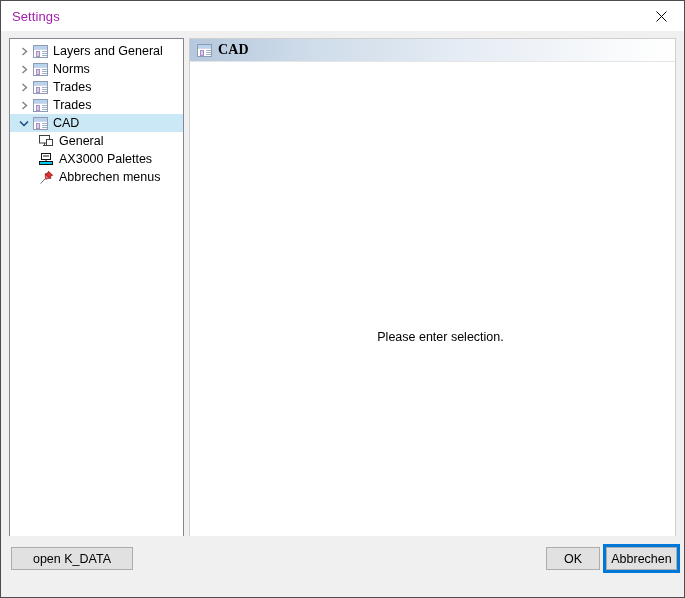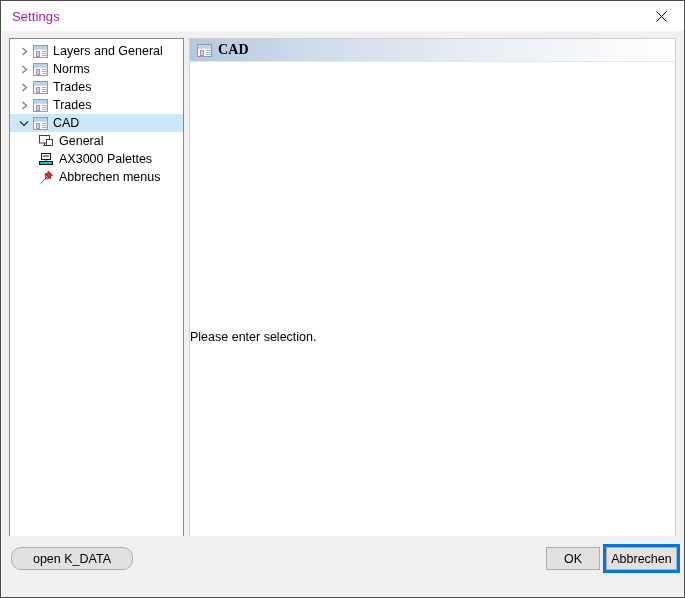--- a/index.html
+++ b/index.html
@@ -191,23 +191,23 @@
     letter-spacing: 0.2px;
   }
   .panel-body {
     position: absolute;
     left: 0; right: 0;
     top: 23px; bottom: 0;
     background: #ffffff;
   }
   .panel-msg {
     position: absolute;
-    left: 0; right: 0;
+    left: 16px; right: 0;
     top: 268px;
-    text-align: left;
+    text-align: center;
     font-size: 12.5px;
     color: #000000;
   }
 
   
   .footer {
     position: absolute;
     left: 0; right: 0;
     bottom: 0;
     height: 61px;
@@ -225,21 +225,20 @@
     align-items: center;
     justify-content: center;
     cursor: default;
     padding: 0;
   }
   .btn-opendata {
     left: 10px;
     top: 11px;
     width: 122px;
     height: 23px;
-    border-radius: 10px;
   }
   .btn-ok {
     right: 84px;
     top: 11px;
     width: 54px;
     height: 23px;
   }
   .btn-cancel {
     right: 4px;
     top: 8px;

